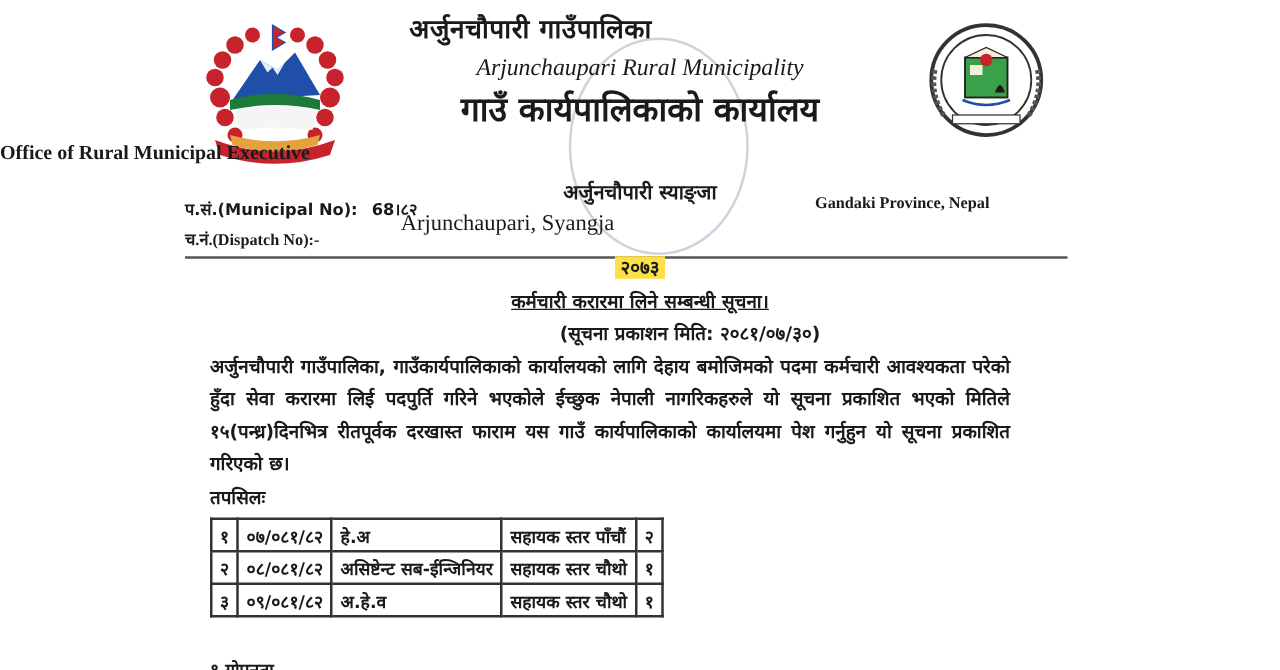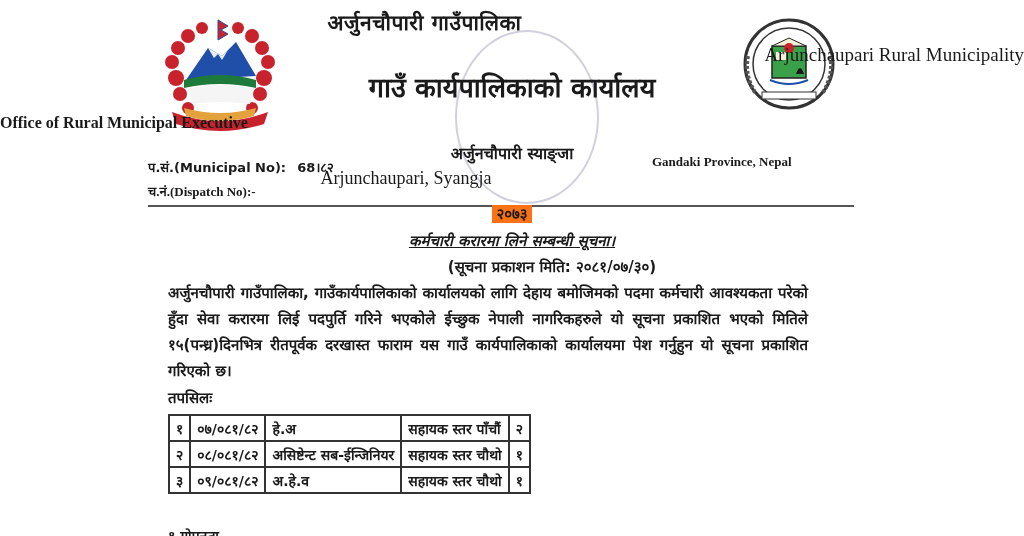--- a/index.html
+++ b/index.html
@@ -4,32 +4,32 @@
 <style>
   html, body { margin:0; padding:0; }
   body {
     width:1024px; height:536px; overflow:hidden; position:relative;
     background:#ffffff; color:#1a1a1a;
     font-family:"DejaVu Serif", serif;
   }
   .abs { position:absolute; }
   .dev { font-family:"DejaVu Sans", sans-serif; }
   .title-np { left:0; width:849px; top:8px; text-align:center; font-size:21px; font-weight:bold; letter-spacing:0.5px; }
-  .title-en { left:0; width:1024px; top:44px; text-align:right; font-size:19px; font-family:"Liberation Serif", serif; }
+  .title-en { left:0; width:1024px; top:44px; text-align:center; font-size:19px; font-family:"Liberation Serif", serif;font-style:italic; }
   .office-np { left:0; width:1024px; top:68px; text-align:center; font-size:27px; font-weight:bold; }
   .office-en { left:0; width:1024px; top:114px; text-align:left; font-size:16px; font-weight:bold; font-family:"Liberation Serif", serif; }
   .addr-np { left:0; width:1024px; top:142px; text-align:center; font-size:16px; font-weight:bold; }
   .addr-en { left:0; width:812px; top:168px; text-align:center; font-size:18px; font-family:"Liberation Serif", serif; }
   .ref { left:148px; top:158px; font-size:13px; font-weight:bold; font-family:"Liberation Serif", serif; }
   .disp { left:148px; top:182px; font-size:13px; font-weight:bold; font-family:"Liberation Serif", serif; }
   .prov { left:652px; top:154px; font-size:13px; font-weight:bold; font-family:"Liberation Serif", serif; }
   .rule { left:148px; top:205px; width:706px; height:2px; background:#555; }
   .year { left:0; width:1024px; top:203px; text-align:center; font-size:15px; font-weight:bold; }
-  .year span { background:#f97316; padding:0 4px; }
-  .heading { left:0; width:1024px; top:230px; text-align:center; font-size:15px; font-weight:bold; text-decoration:underline;font-style:italic; }
+  .year span { background:#fde047; padding:0 4px; }
+  .heading { left:0; width:1024px; top:230px; text-align:center; font-size:15px; font-weight:bold; text-decoration:underline; }
   .pubdate { left:0; width:1024px; top:256px; text-align:center; font-size:15px; font-weight:bold;padding-left:40px; }
   .body-text { left:168px; top:280px; width:640px; font-size:15px; line-height:26px; font-weight:bold; text-align:justify; }
   .tapsil { left:168px; top:387px; font-size:15px; font-weight:bold; }
   table.posts { position:absolute; left:168px; top:414px; border-collapse:collapse; font-size:14px; font-weight:bold; }
   table.posts td, table.posts th {
     border:2px solid #333; height:22px; padding:1px 6px; text-align:left; font-weight:bold;
   }
   .c1 { width:36px; } .c2 { width:180px; } .c3 { width:240px; } .c4 { width:126px; } .c5 { width:64px; }
   .footer-cut { left:168px; top:526px; font-size:14px; font-weight:bold; }
   

